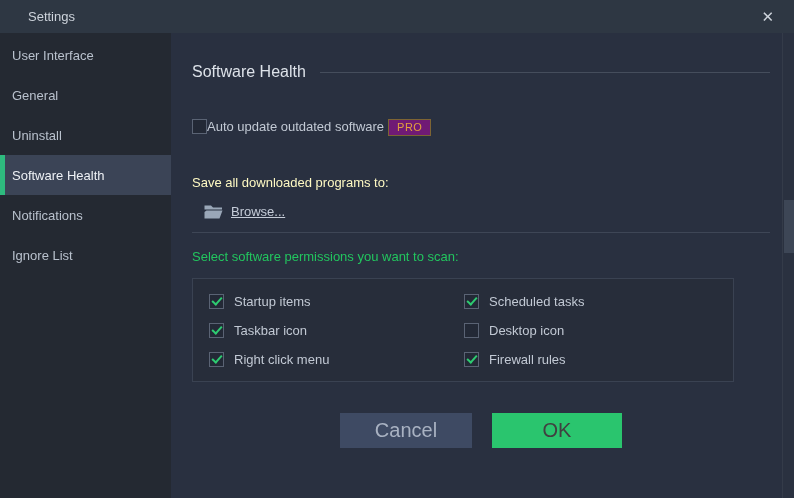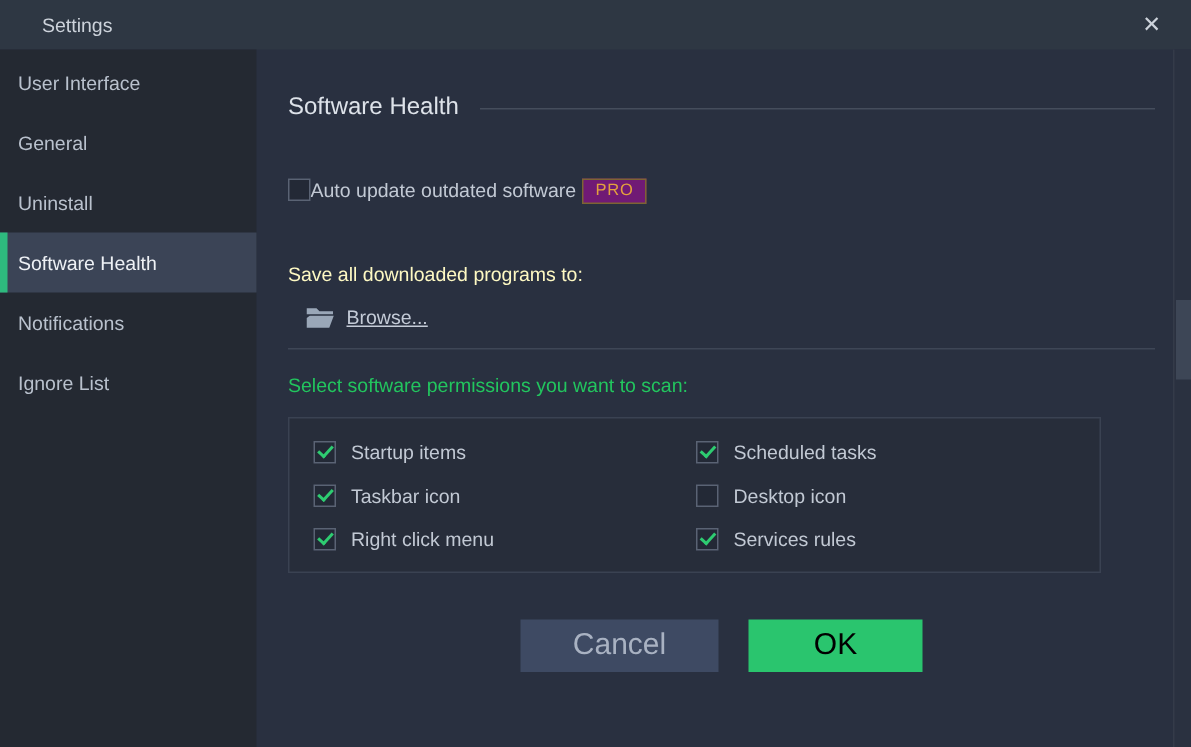--- a/index.html
+++ b/index.html
@@ -175,23 +175,23 @@
     font-family: "Liberation Sans", "DejaVu Sans", sans-serif;
     font-size: 20px;
     cursor: pointer;
   }
   .btn-cancel {
     width: 132px;
     background: #3e4a63;
     color: #a9b2c2;
   }
   .btn-ok {
-    width: 116px;
+    width: 130px;
     background: #2ac56e;
-    color: #000000;
+    color: #404040;
   }
   
   .scrollbar {
     position: absolute;
     right: 0; top: 0; bottom: 0;
     width: 12px;
     background: #2a3140;
     border-left: 1px solid #343b49;
   }
   .scroll-thumb {
@@ -289,21 +289,21 @@
           <label class="check-row">
             <span class="checkbox checked"></span>
             <span class="check-label">Scheduled tasks</span>
           </label>
           <label class="check-row">
             <span class="checkbox"></span>
             <span class="check-label">Desktop icon</span>
           </label>
           <label class="check-row">
             <span class="checkbox checked"></span>
-            <span class="check-label">Services rules</span>
+            <span class="check-label">Firewall rules</span>
           </label>
         </div>
       </div>
 
       <div class="footer">
         <button class="btn btn-cancel">Cancel</button>
         <button class="btn btn-ok">OK</button>
       </div>
 
     </main>

